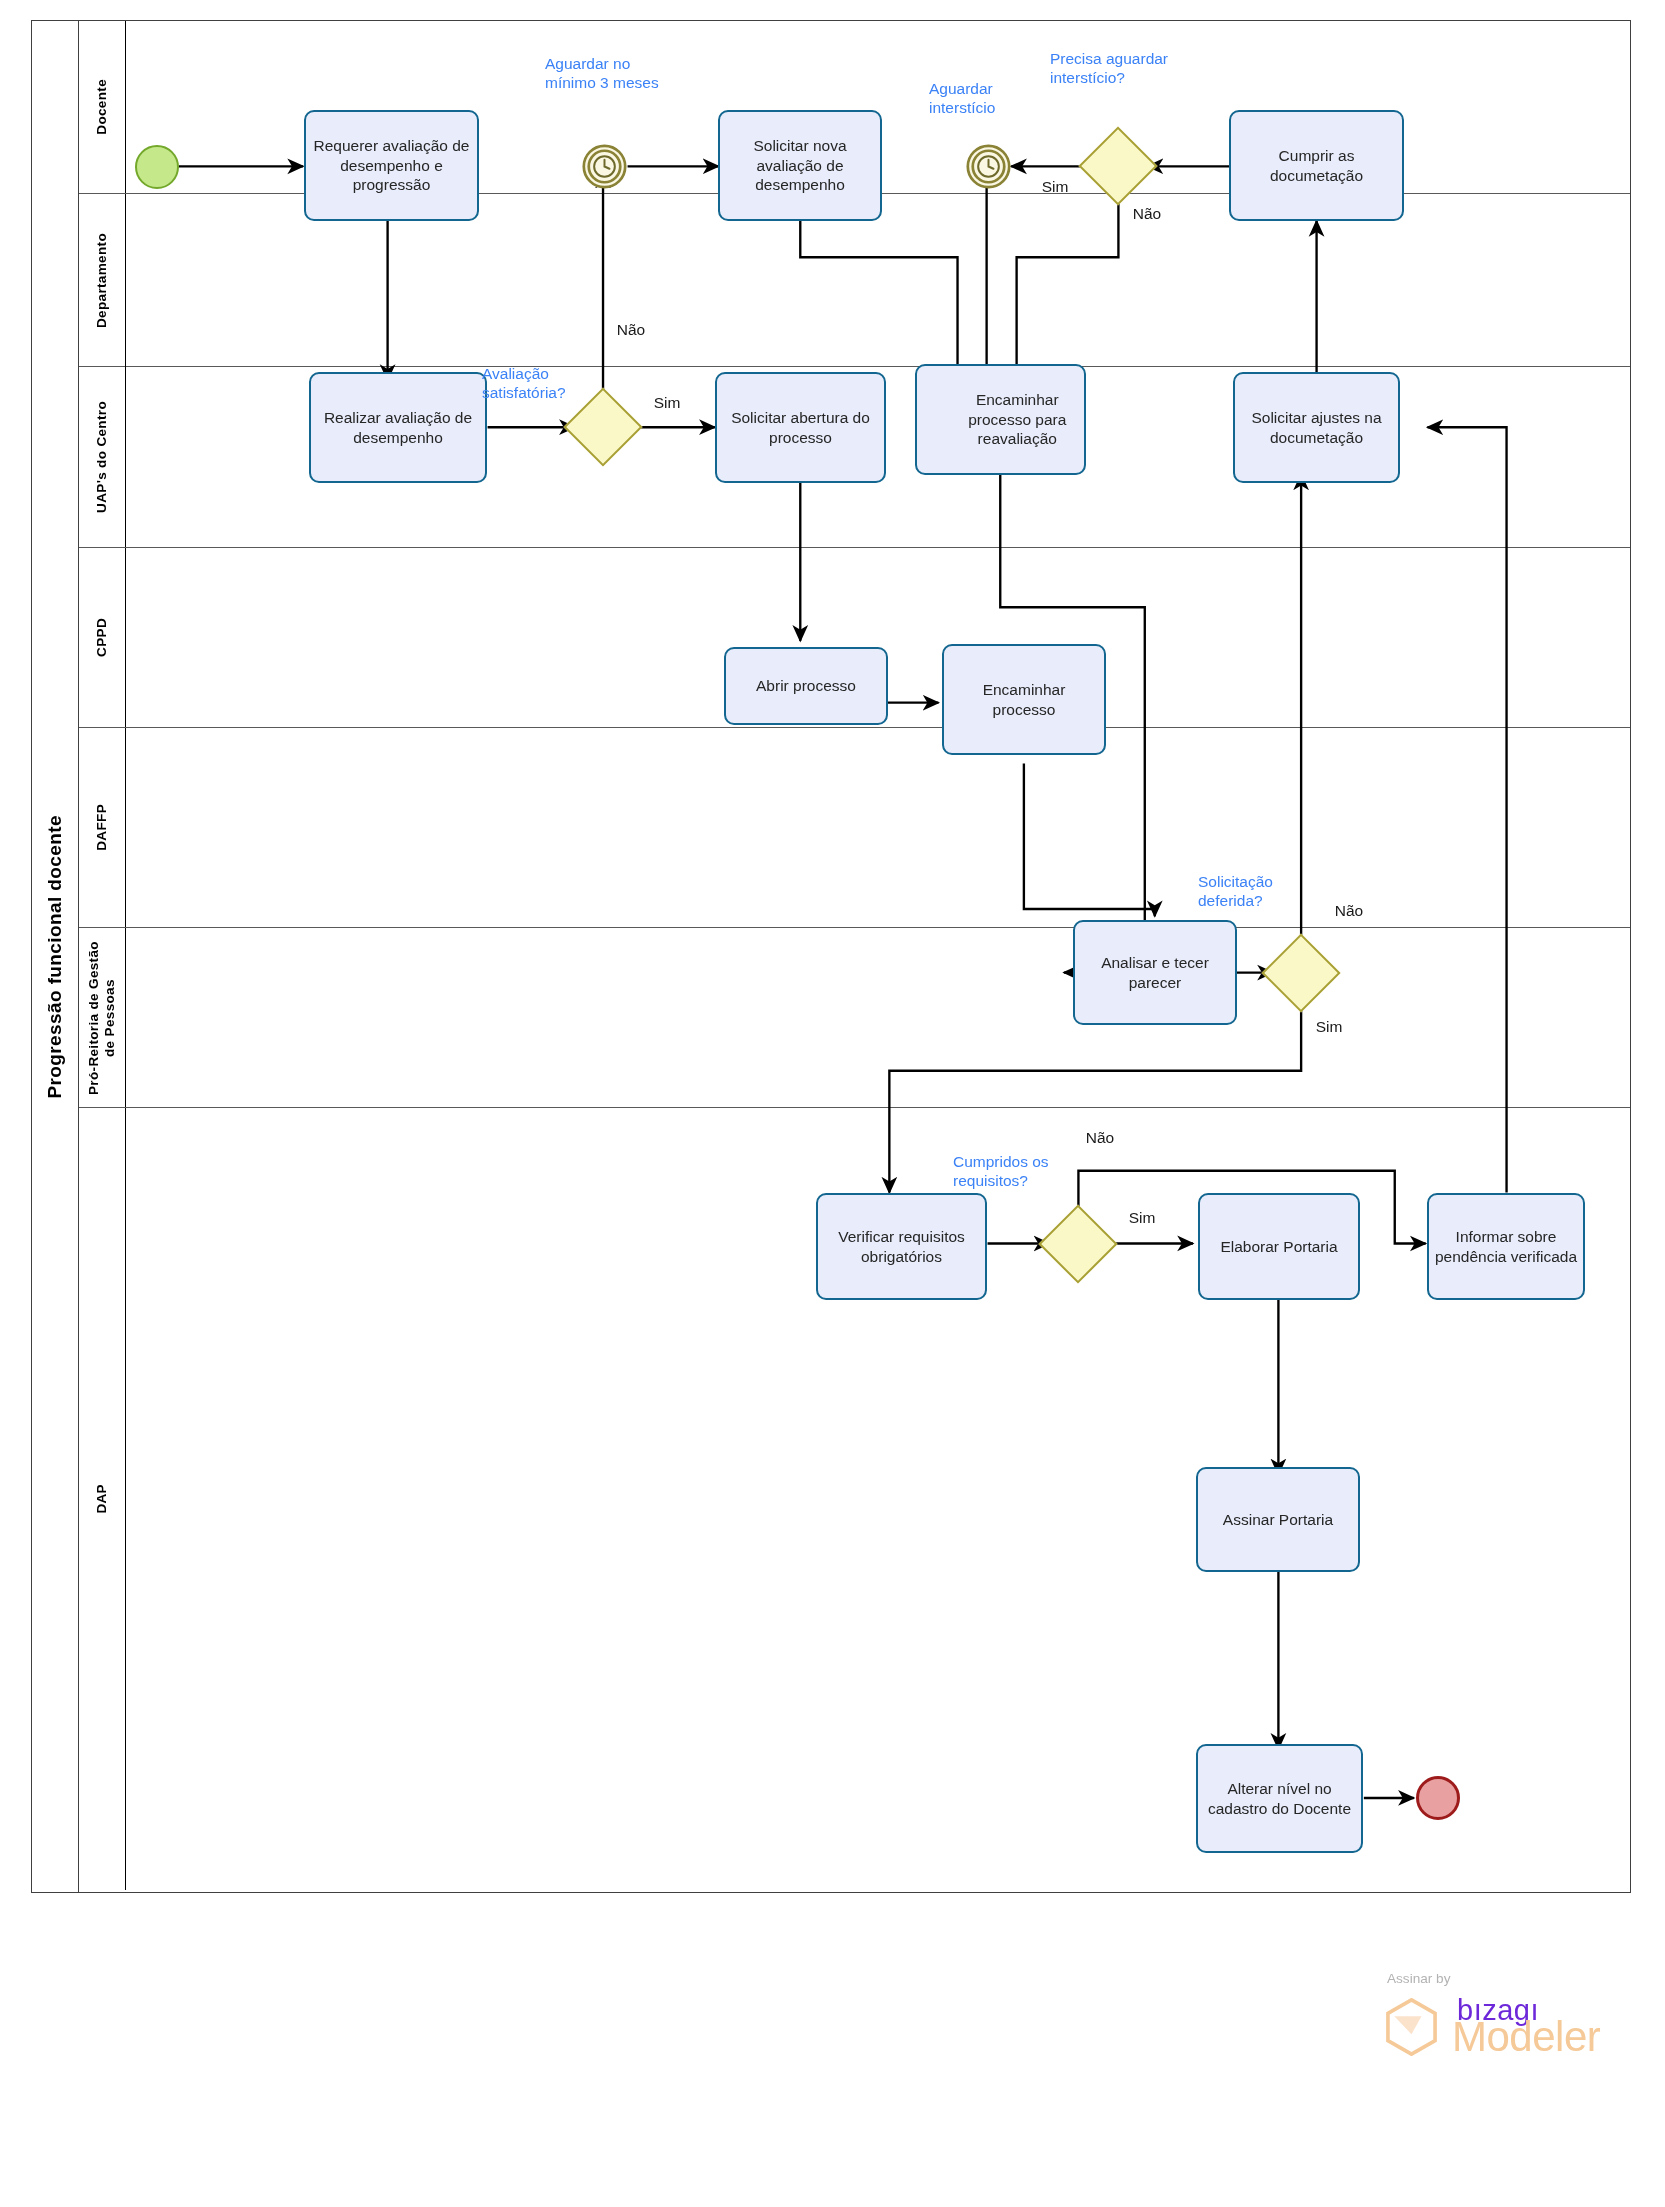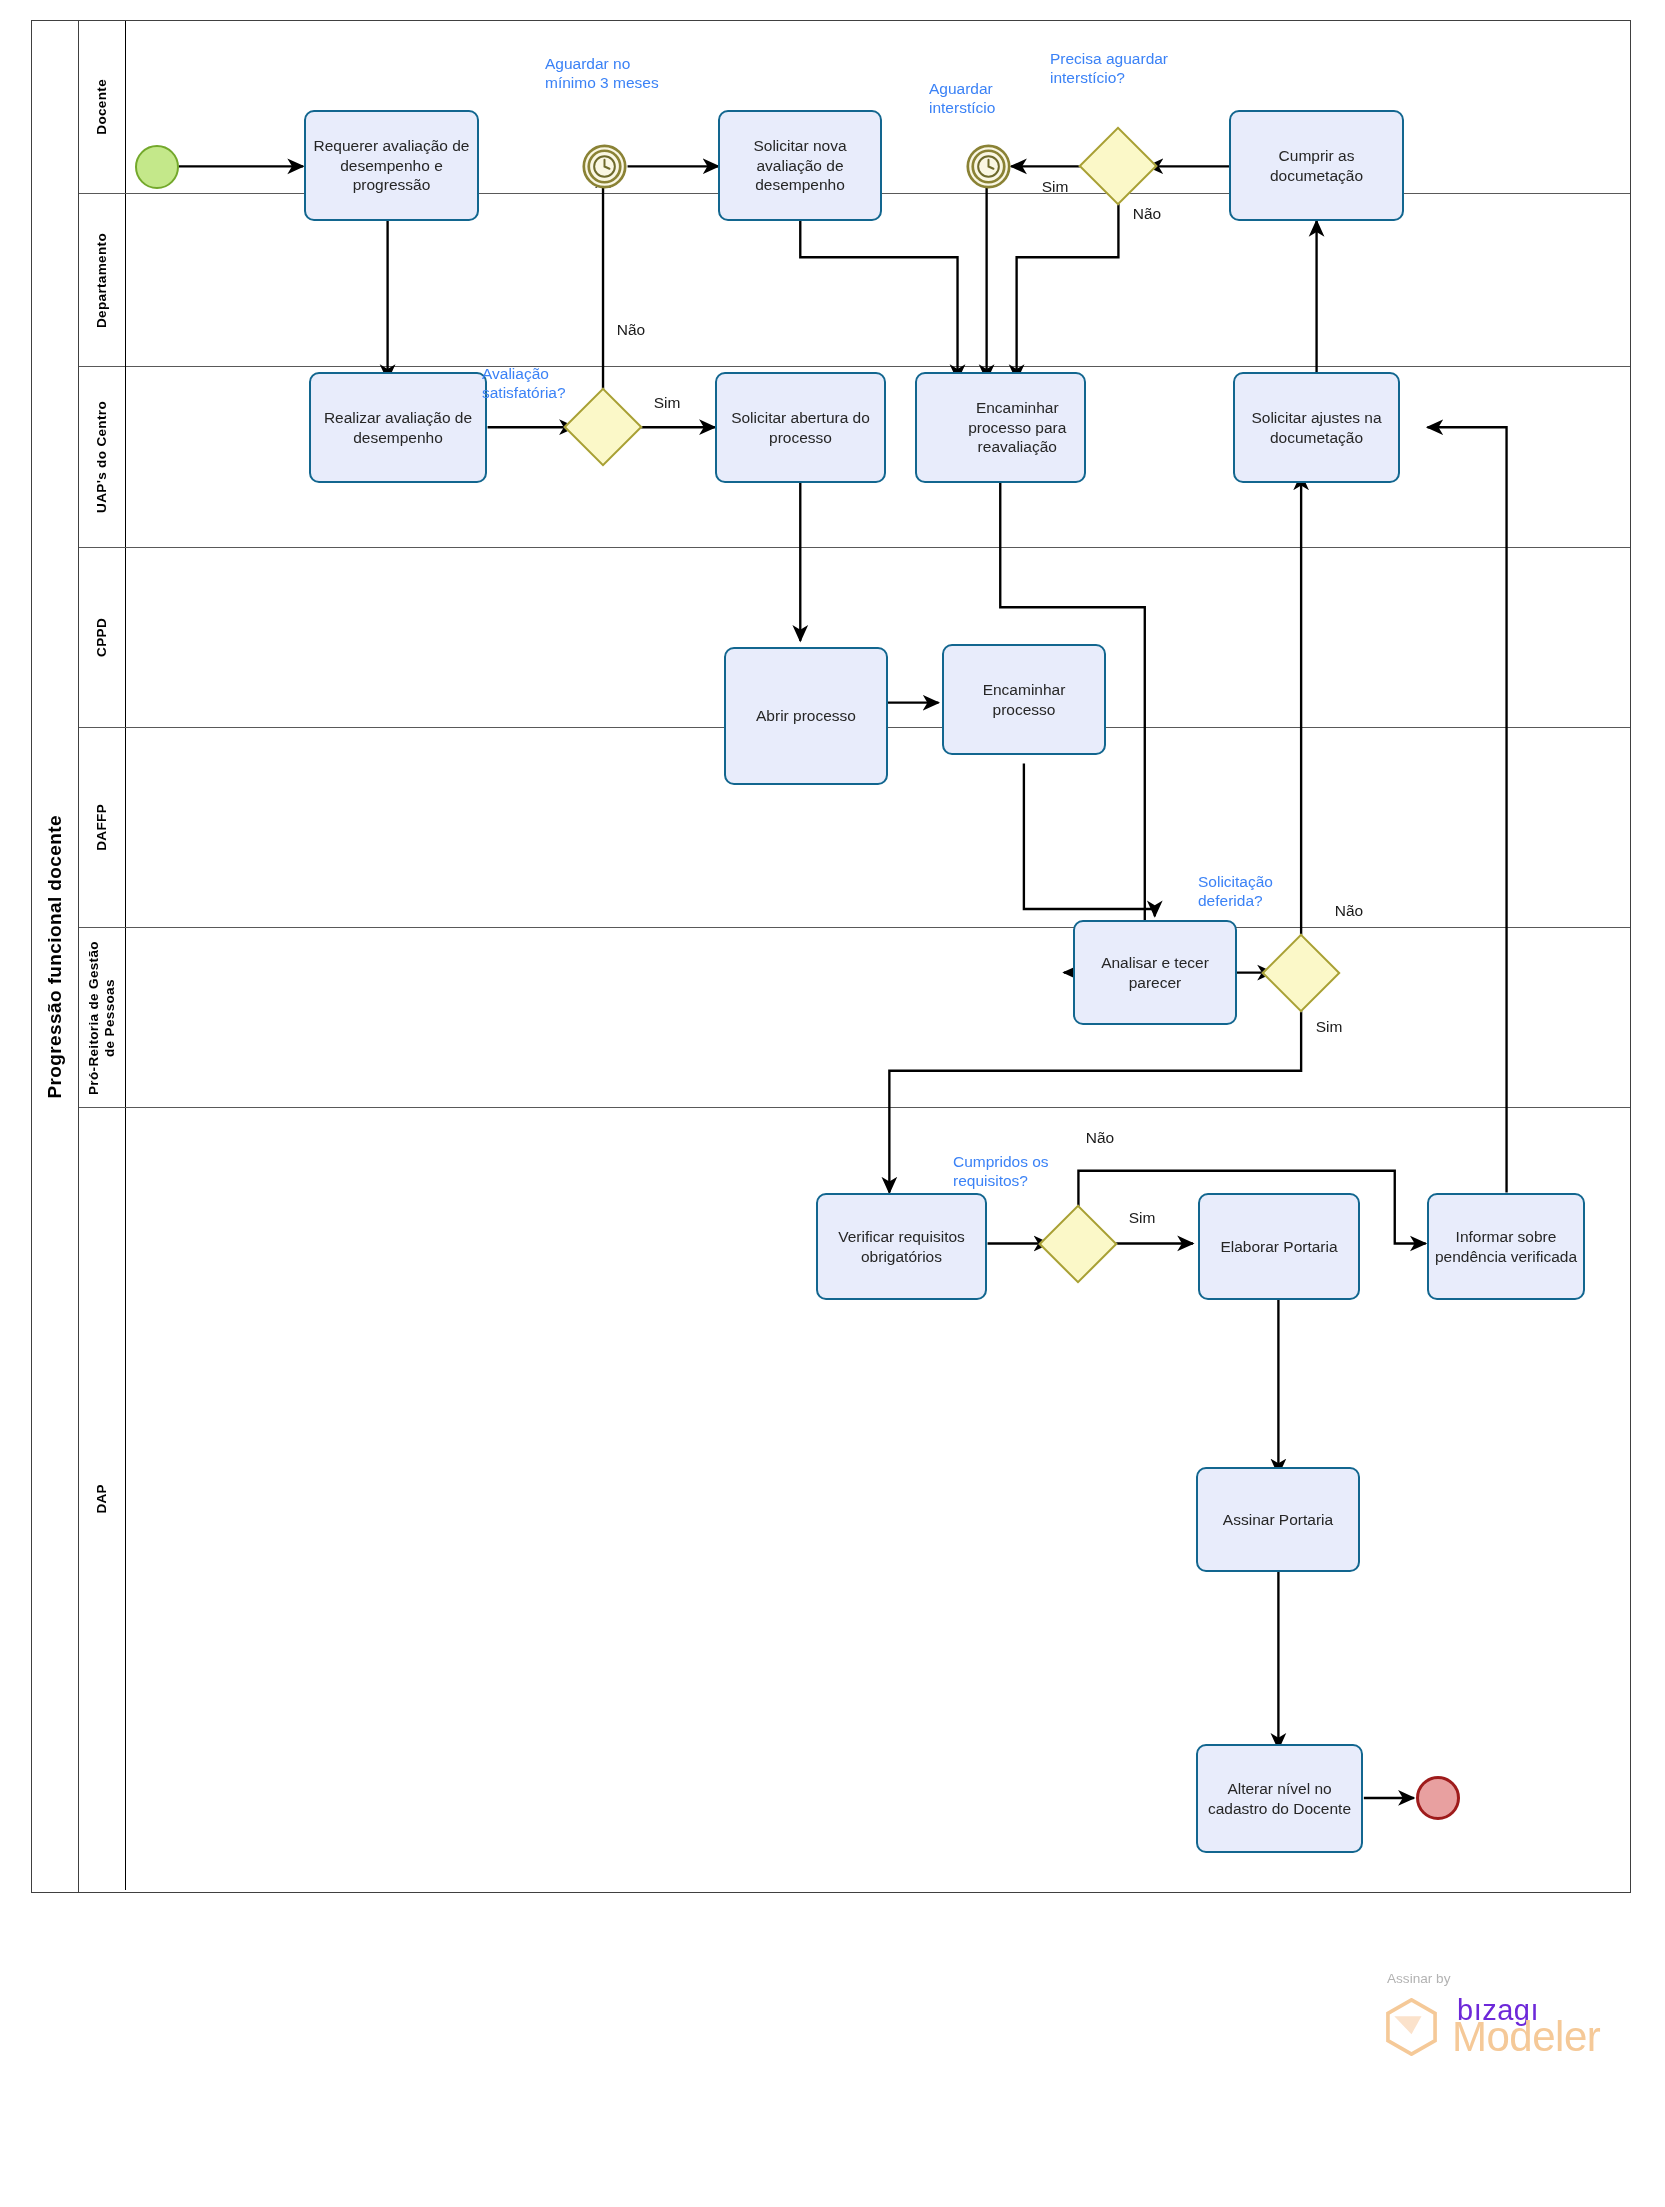--- a/index.html
+++ b/index.html
@@ -338,24 +338,24 @@
   <div class="flow-label" style="left:1309px; top:1018px; width:40px;">Sim</div>
   <div class="flow-label" style="left:1080px; top:1129px; width:40px;">Não</div>
   <div class="flow-label" style="left:1122px; top:1209px; width:40px;">Sim</div>
 
   <div class="task" style="left:304px; top:110px; width:175px; height:111px;">Requerer avaliação de desempenho e progressão</div>
   <div class="task" style="left:718px; top:110px; width:164px; height:111px;">Solicitar nova avaliação de desempenho</div>
   <div class="task" style="left:1229px; top:110px; width:175px; height:111px;">Cumprir as documetação</div>
 
   <div class="task" style="left:309px; top:372px; width:178px; height:111px;">Realizar avaliação de desempenho</div>
   <div class="task" style="left:715px; top:372px; width:171px; height:111px;">Solicitar abertura do processo</div>
-  <div class="task" style="left:915px; top:372px; width:171px; height:111px;padding-left:39px;">Encaminhar processo para reavaliação</div>
+  <div class="task" style="left:915px; top:364px; width:171px; height:111px;padding-left:39px;">Encaminhar processo para reavaliação</div>
   <div class="task" style="left:1233px; top:372px; width:167px; height:111px;">Solicitar ajustes na documetação</div>
 
-  <div class="task" style="left:724px; top:647px; width:164px; height:138px;">Abrir processo</div>
+  <div class="task" style="left:724px; top:647px; width:164px; height:78px;">Abrir processo</div>
   <div class="task" style="left:942px; top:644px; width:164px; height:111px;">Encaminhar processo</div>
 
   <div class="task" style="left:1073px; top:920px; width:164px; height:105px;">Analisar e tecer parecer</div>
 
   <div class="task" style="left:1198px; top:1193px; width:162px; height:107px;">Elaborar Portaria</div>
   <div class="task" style="left:816px; top:1193px; width:171px; height:107px;">Verificar requisitos obrigatórios</div>
   <div class="task" style="left:1427px; top:1193px; width:158px; height:107px;">Informar sobre pendência verificada</div>
 
   <div class="task" style="left:1196px; top:1467px; width:164px; height:105px;">Assinar Portaria</div>
 

